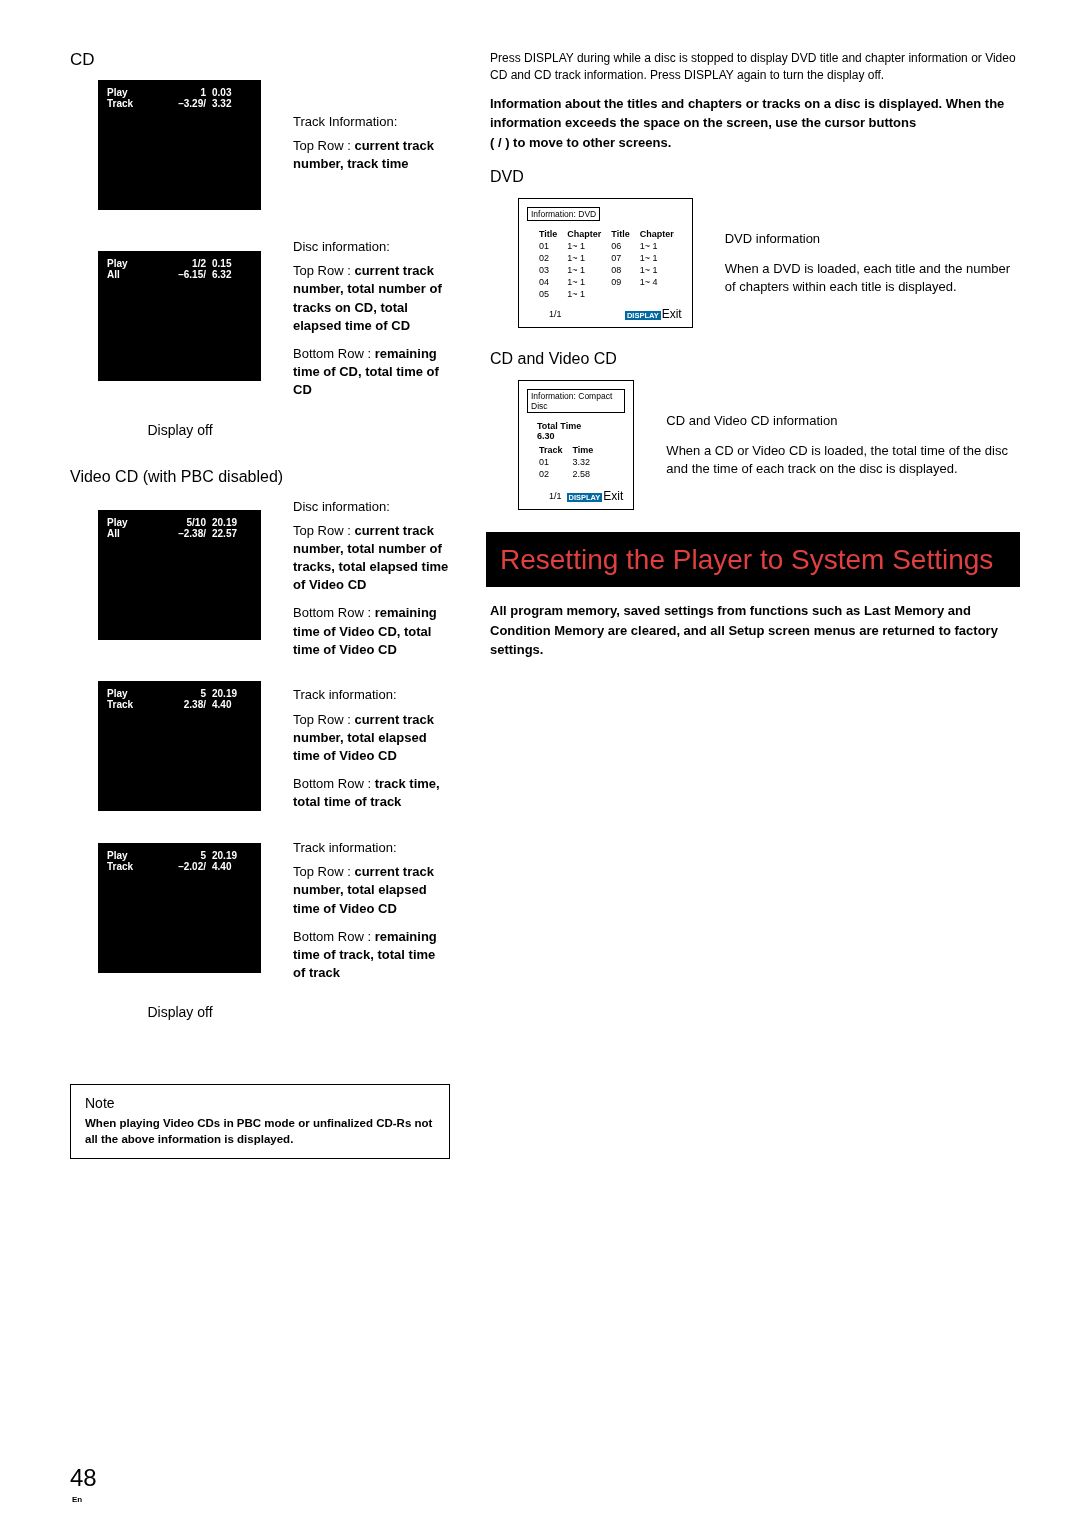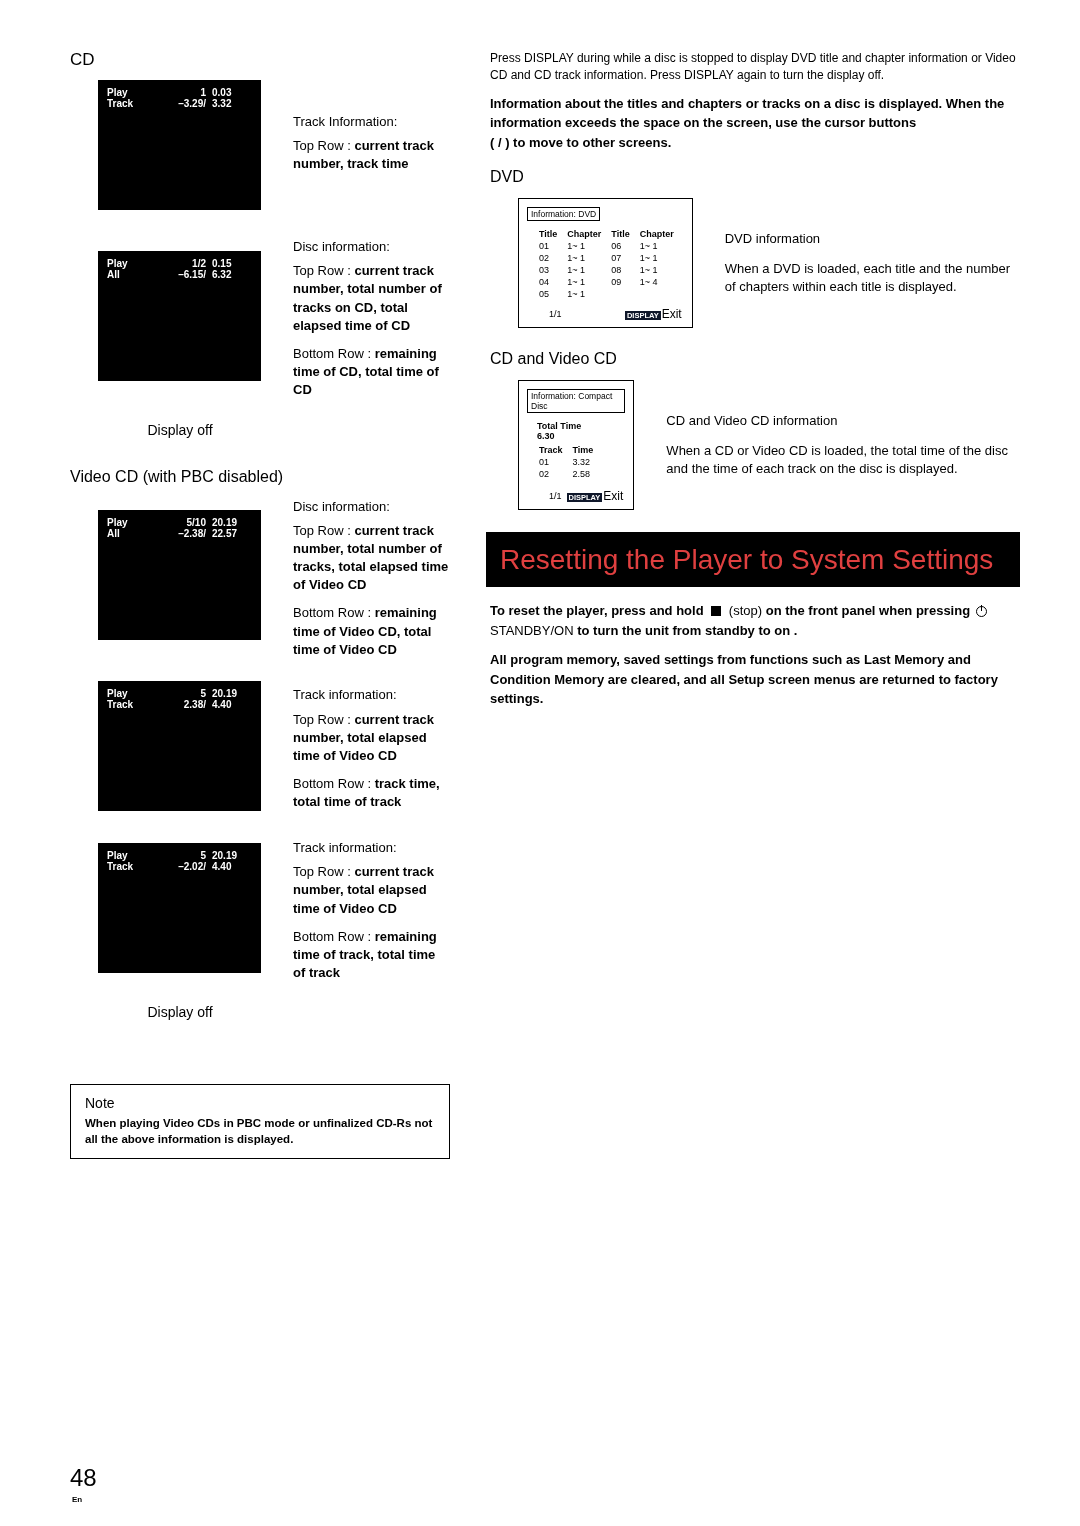--- a/index.html
+++ b/index.html
@@ -90,21 +90,21 @@
     position: absolute;
     bottom: 6px;
     left: 10px;
     right: 10px;
     display: flex;
     justify-content: space-between;
     align-items: center;
     font-size: 9px;
   }
   .disp-tag {
-    background: #0f172a;
+    background: #0369a1;
     color: #fff;
     font-size: 7.5px;
     padding: 0px 2px;
     font-weight: bold;
   }
   .exit-tag { font-size: 12px; margin-left: 1px; }
   .red-banner {
     background: #000;
     color: #e04040;
     font-size: 28px;
@@ -381,27 +381,18 @@
       </div>
       <div class="desc">
         <div class="desc-head">CD and Video CD information</div>
         <div style="height:6px"></div>
         <div>When a CD or Video CD is loaded, the total time of the disc and the time of each track on the disc  is displayed.</div>
       </div>
     </div>
 
     <div class="red-banner">Resetting the Player to System Settings</div>
 
-    <div class="reset-text">
-      <span>To reset the player, press and hold </span>
-      <span style="display:inline-block;width:10px;height:10px;background:#000;vertical-align:-1px;margin:0 4px;"></span>
-      <span class="nb">(stop)</span>
-      <span> on the front panel when pressing </span>
-      <span class="standby-icon"></span>
-      <span class="nb"> STANDBY/ON </span>
-      <span>to turn the unit from standby to on .</span>
-    </div>
     <div class="reset-text">All program memory, saved settings from functions such as Last Memory and Condition Memory are cleared, and all Setup screen menus are returned to factory settings.</div>
   </div>
 </div>
 
 <div class="page-num">48</div>
 <div class="page-en">En</div>
 
 </body></html>

